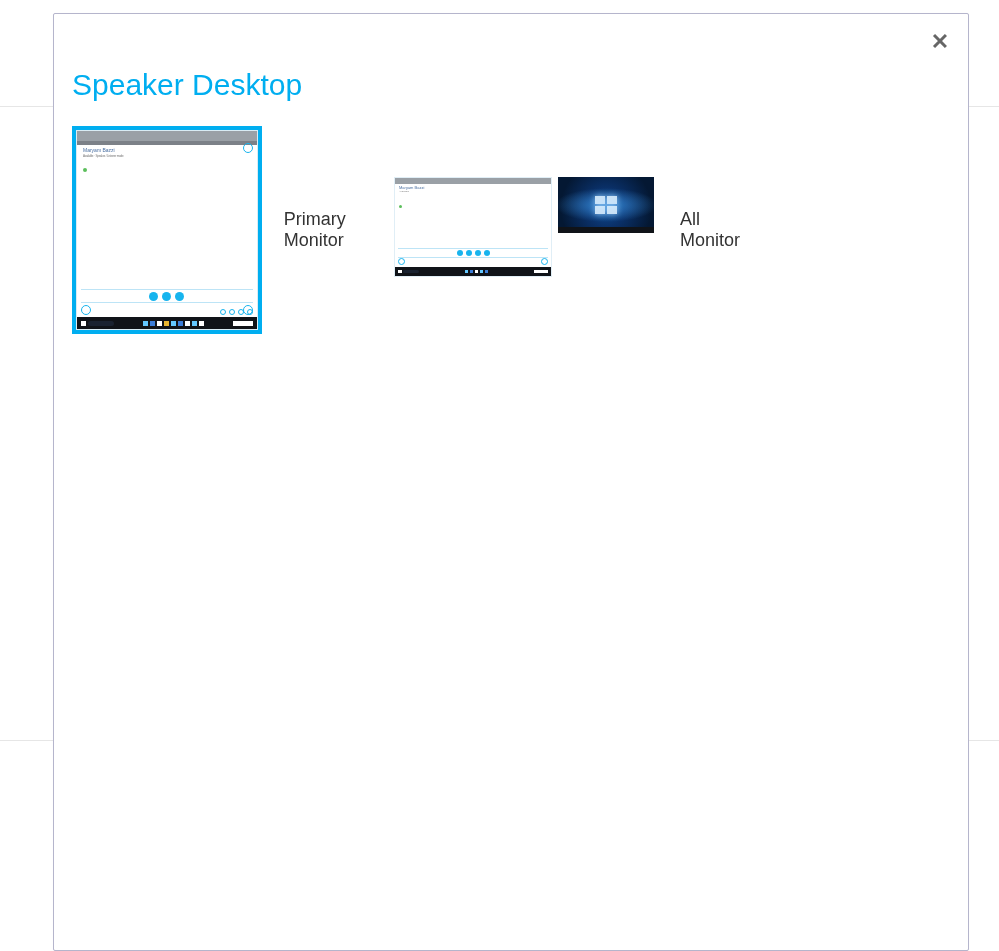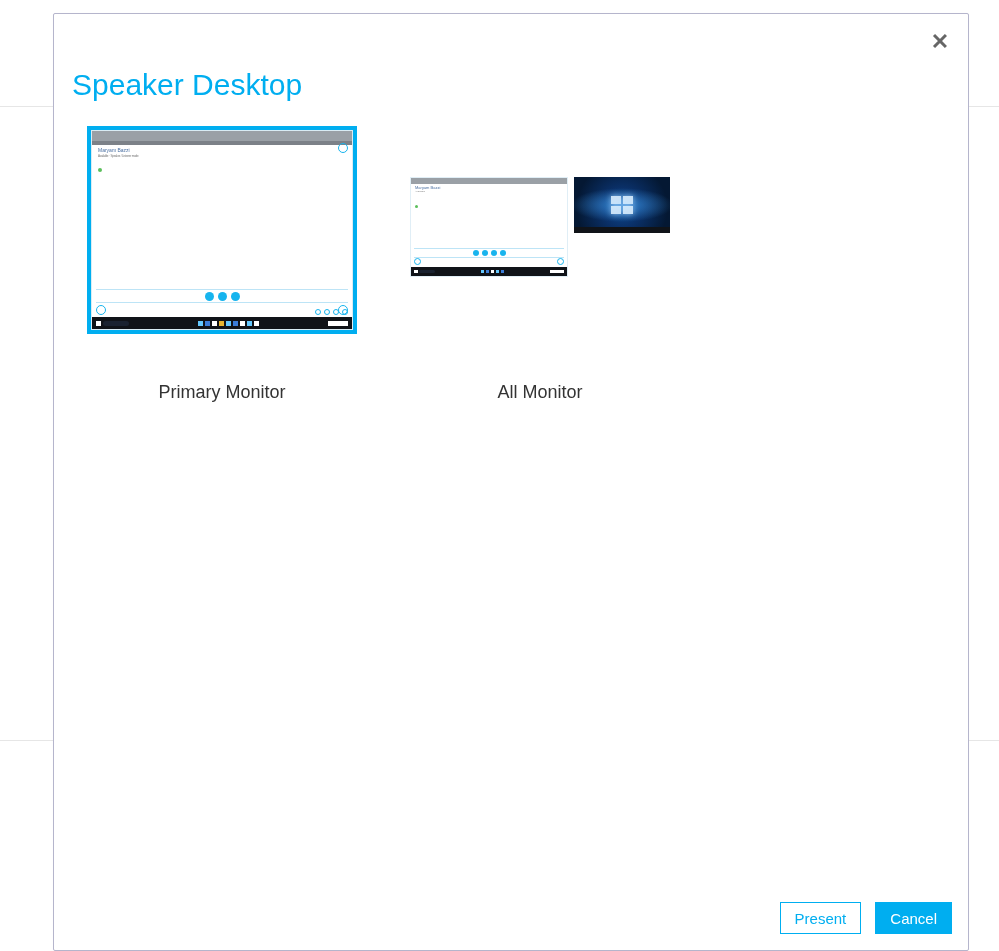--- a/index.html
+++ b/index.html
@@ -82,23 +82,23 @@
   .body {
     padding: 24px 18px 0 18px;
     display: flex;
     gap: 18px;
     flex-wrap: wrap;
   }
 
   .option {
     width: 300px;
     display: flex;
-    flex-direction: column;
-    align-items: center;
-    gap: 48px;
+    flex-direction: row;
+    align-items: center;
+    gap: 22px;
     cursor: pointer;
   }
 
   .thumb-wrap {
     width: 270px;
     height: 208px;
     display: flex;
     align-items: center;
     justify-content: center;
     border: 4px solid transparent;
@@ -441,18 +441,14 @@
               </div>
             <div class="m2-task"></div>
           </div>
         </div>
       </div>
       <div class="option-label">All Monitor</div>
     </div>
 
   </div>
 
-  <div class="footer">
-    <button class="btn">Present</button>
-    <button class="btn btn-primary">Cancel</button>
-  </div>
 
 </div>
 
 </body></html>

